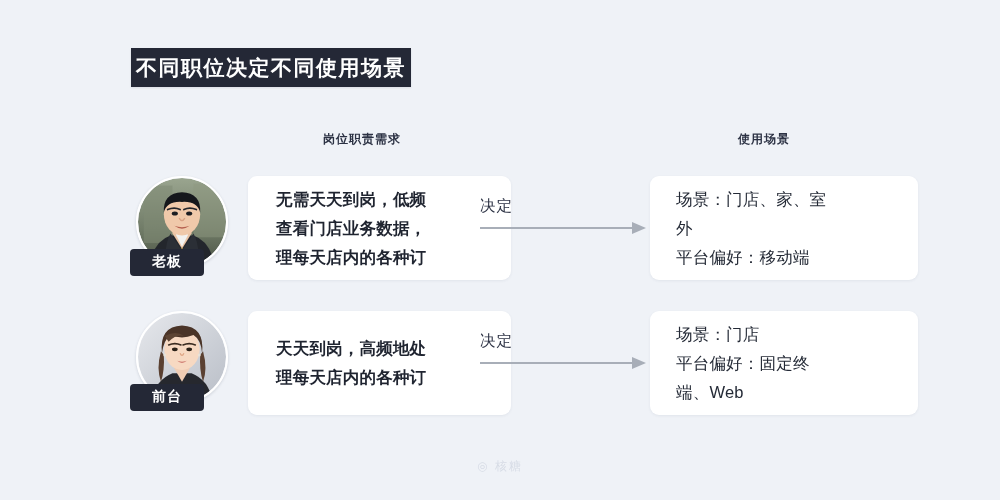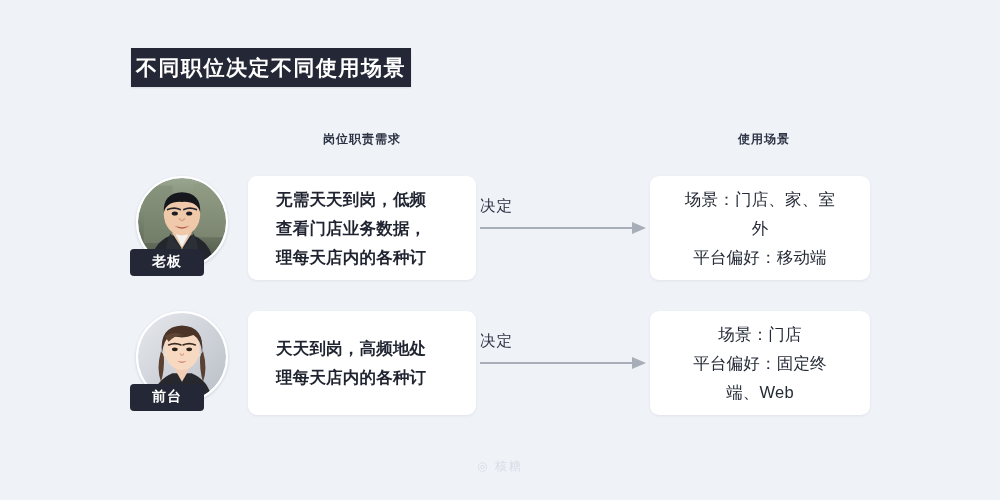--- a/index.html
+++ b/index.html
@@ -104,31 +104,30 @@
     border-radius: 9px;
     box-shadow: 0 1px 3px rgba(40,55,80,0.07);
     box-sizing: border-box;
     display: flex;
     flex-direction: column;
     justify-content: center;
   }
   .card.card-left {
     left: 248px;
     top: 0;
-    width: 228px;
+    width: 263px;
     height: 104px;
     padding: 0 28px;
   }
   .card.card-right {
     left: 650px;
     top: 0;
-    width: 220px;
+    width: 268px;
     height: 104px;
     padding: 8px 26px;
-    text-align: center;
   }
   .card-line {
     font-size: 16.5px;
     line-height: 29px;
     color: #1f2430;
     letter-spacing: 0.2px;
   }
   .card.card-left .card-line { font-weight: bold; }
   .card.card-right .card-line { font-weight: normal; color: #242a36; }
 

